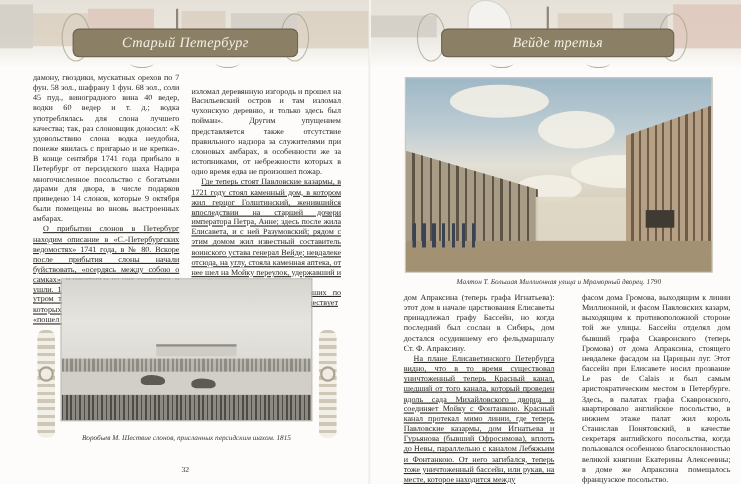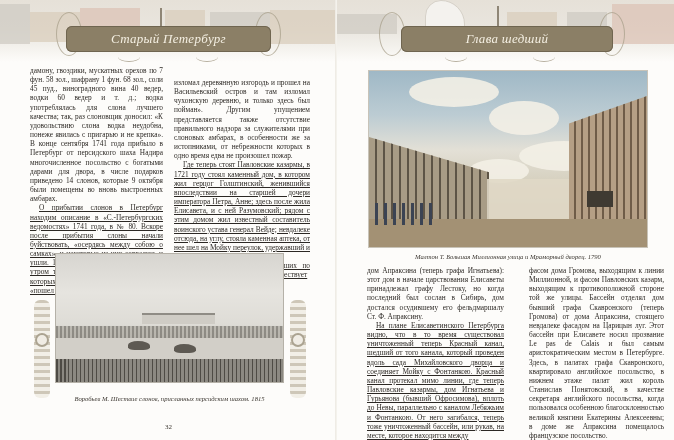--- a/index.html
+++ b/index.html
@@ -125,37 +125,37 @@
     <div class="spire" style="left:160px;top:6px;height:26px;"></div>
     <div class="bldg" style="left:170px;top:12px;width:50px;height:24px;"></div>
     <div class="bldg gray" style="left:230px;top:12px;width:40px;height:26px;"></div>
     <div class="bldg pink" style="left:275px;top:4px;width:62px;height:40px;"></div>
   </div>
   <div class="scroll" style="left:42px;"></div>
   <div class="scroll" style="left:262px;"></div>
   <div class="swirl" style="left:108px;"></div>
   <div class="swirl" style="left:196px;"></div>
   <div class="banner" style="left:64px;width:212px;">
-    <span>Глава шедший</span>
+    <span>Вейде третья</span>
   </div>
 </div>
 
 <div class="painting">
   <div class="cloud" style="left:40px;top:6px;width:90px;height:30px;"></div>
   <div class="cloud" style="left:120px;top:30px;width:70px;height:34px;"></div>
   <div class="cloud" style="left:150px;top:70px;width:90px;height:30px;"></div>
   <div class="cloud" style="left:100px;top:88px;width:60px;height:24px;"></div>
   <div class="pbld-left"></div>
   <div class="pbld-mid"></div>
   <div class="pbld-right"></div>
   <div class="pstreet"></div>
   <div class="pcarriage"></div>
   <div class="ppeople"></div>
 </div>
 <div class="painting-caption">Малтон Т. Большая Миллионная улица и Мраморный дворец. 1790</div>
 
 <div class="col" style="left:367px;top:266px;width:137px;">
-  <p>дом Апраксина (теперь графа Игнатьева): этот дом в начале царствования Елисаветы принадлежал графу Лестоку, но когда последний был сослан в Сибирь, дом достался осудившему его фельдмаршалу Ст. Ф. Апраксину.</p>
+  <p>дом Апраксина (теперь графа Игнатьева): этот дом в начале царствования Елисаветы принадлежал графу Бассейн, но когда последний был сослан в Сибирь, дом достался осудившему его фельдмаршалу Ст. Ф. Апраксину.</p>
   <p class="ind">На плане Елисаветинского Петербурга видно, что в то время существовал уничтоженный теперь Красный канал, шедший от того канала, который проведен вдоль сада Михайловского дворца и соединяет Мойку с Фонтанкою. Красный канал протекал мимо линии, где теперь Павловские казармы, дом Игнатьева и Гурьянова (бывший Офросимова), вплоть до Невы, параллельно с каналом Лебяжьим и Фонтанкою. От него загибался, теперь тоже уничтоженный бассейн, или рукав, на месте, которое находится между</p>
 </div>
 <div class="col" style="left:529px;top:266px;width:135px;">
   <p>фасом дома Громова, выходящим к линии Миллионной, и фасом Павловских казарм, выходящим к противоположной стороне той же улицы. Бассейн отделял дом бывший графа Скавронского (теперь Громова) от дома Апраксина, стоящего невдалеке фасадом на Царицын луг. Этот бассейн при Елисавете носил прозвание Le pas de Calais и был самым аристократическим местом в Петербурге. Здесь, в палатах графа Скавронского, квартировало английское посольство, в нижнем этаже палат жил король Станислав Понятовский, в качестве секретаря английского посольства, когда пользовался особенною благосклонностью великой княгини Екатерины Алексеевны; в доме же Апраксина помещалось французское посольство.</p>
 </div>
 
 </body></html>

